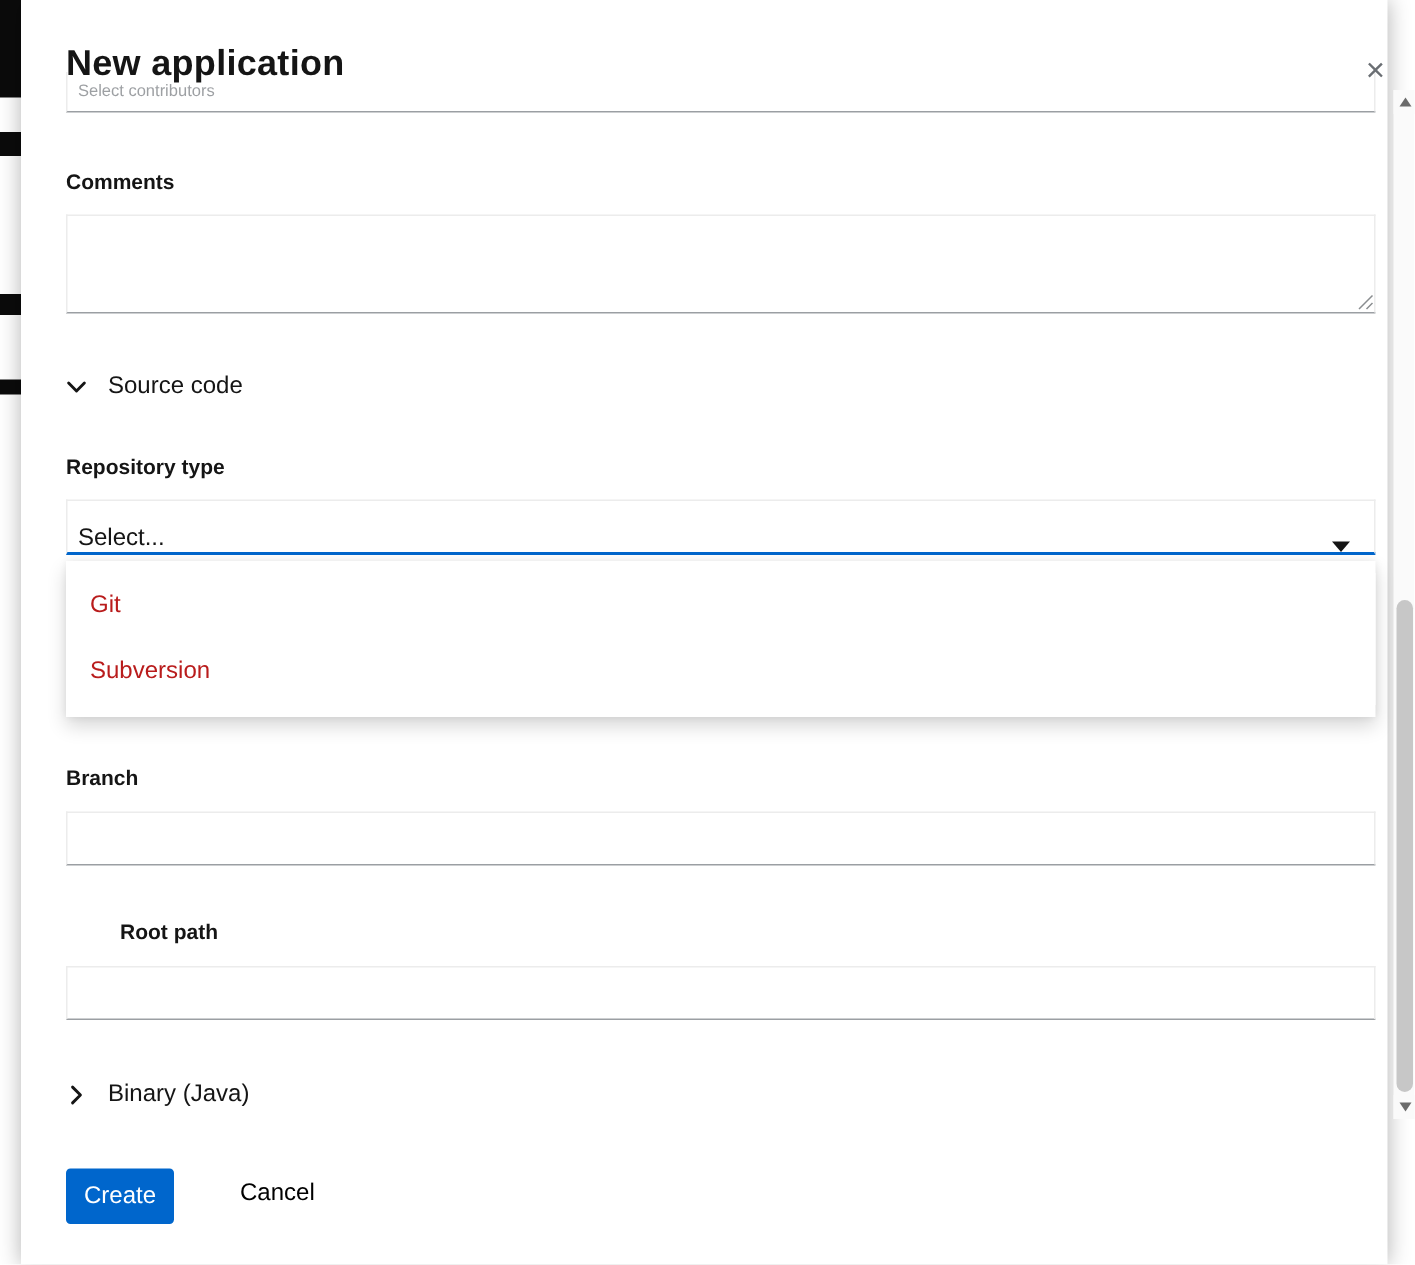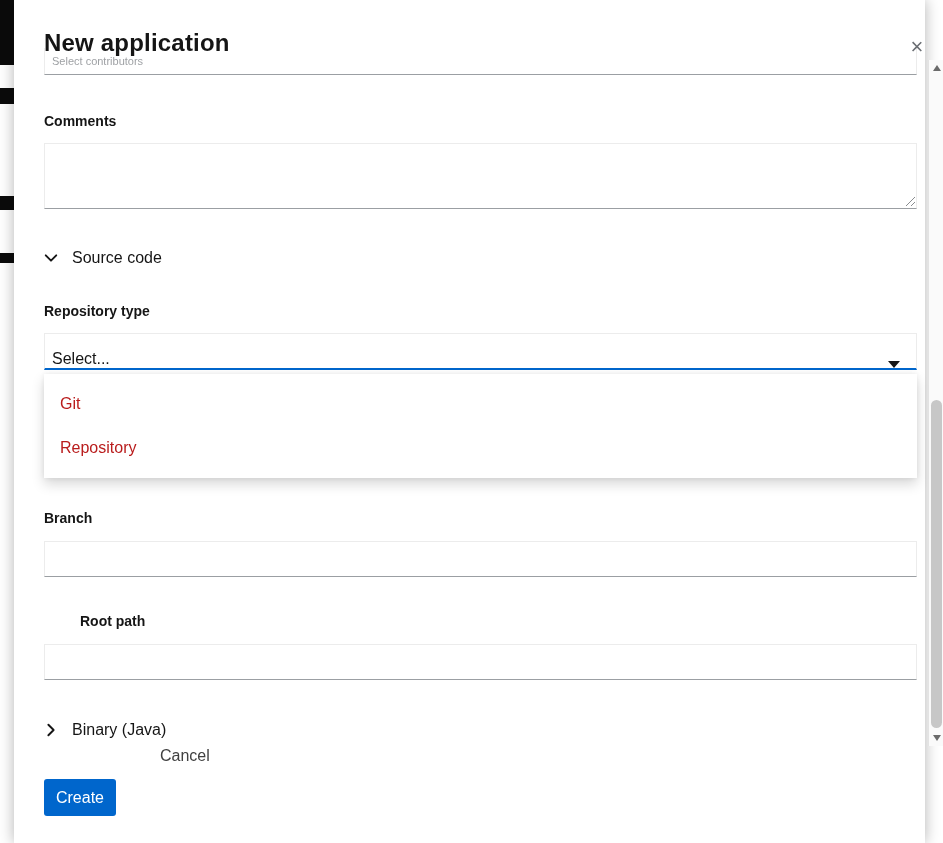--- a/index.html
+++ b/index.html
@@ -107,23 +107,23 @@
   }
   .input-branch{top:541px;}
   .input-root{top:644px;}
 
   .create-btn{
     position:absolute;left:30px;top:779px;width:72px;height:37px;
     background:#0066cc;color:#ffffff;border:none;border-radius:3px;
     font-size:16px;cursor:pointer;font-family:"Liberation Sans", sans-serif;
   }
   .cancel-link{
-    position:absolute;left:146px;top:747px;
+    position:absolute;left:146px;top:787px;
     background:none;border:none;padding:0;cursor:pointer;
-    font-size:16px;color:#404040;font-family:"Liberation Sans", sans-serif;
+    font-size:16px;color:#000000;font-family:"Liberation Sans", sans-serif;
   }
 
   
   .scrollbar{
     position:absolute;left:928px;top:60px;width:15px;height:686px;
     background:#fafafa;border-left:1px solid #e3e3e3;box-sizing:border-box;
   }
   .sb-arrow{position:absolute;left:0;width:15px;height:16px;display:flex;align-items:center;justify-content:center;background:#fafafa;cursor:pointer;}
   .sb-arrow.up{top:0;}
   .sb-arrow.down{bottom:0;}
@@ -167,21 +167,21 @@
     </button>
 
     <div class="field-label lbl-repo">Repository type</div>
     <div class="select-box">
       <span class="select-value">Select...</span>
       <span class="select-caret"></span>
     </div>
 
     <div class="menu">
       <button class="menu-item">Git</button>
-      <button class="menu-item">Repository</button>
+      <button class="menu-item">Subversion</button>
     </div>
 
     <div class="field-label lbl-branch">Branch</div>
     <input class="text-input input-branch" type="text" value="" style="">
 
     <div class="field-label lbl-root">Root path</div>
     <input class="text-input input-root" type="text" value="" style="">
 
     <button class="toggle toggle-binary">
       <span class="chev">

